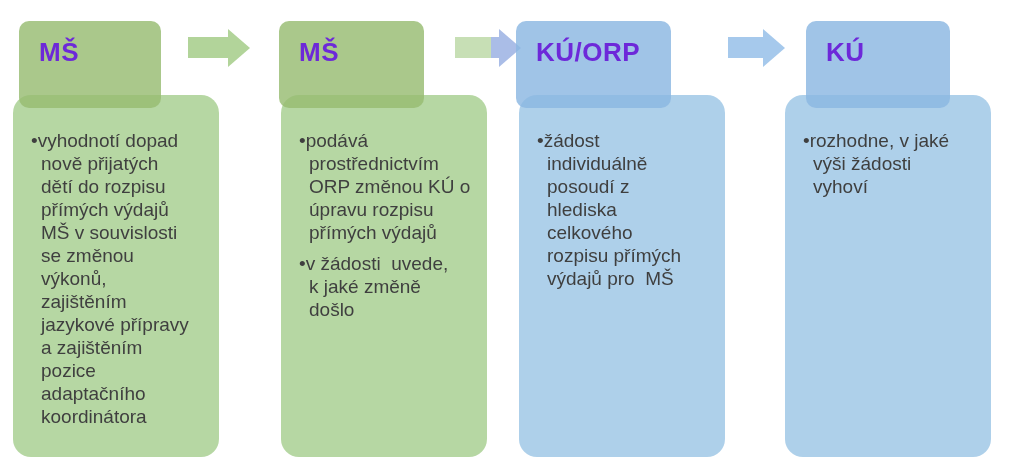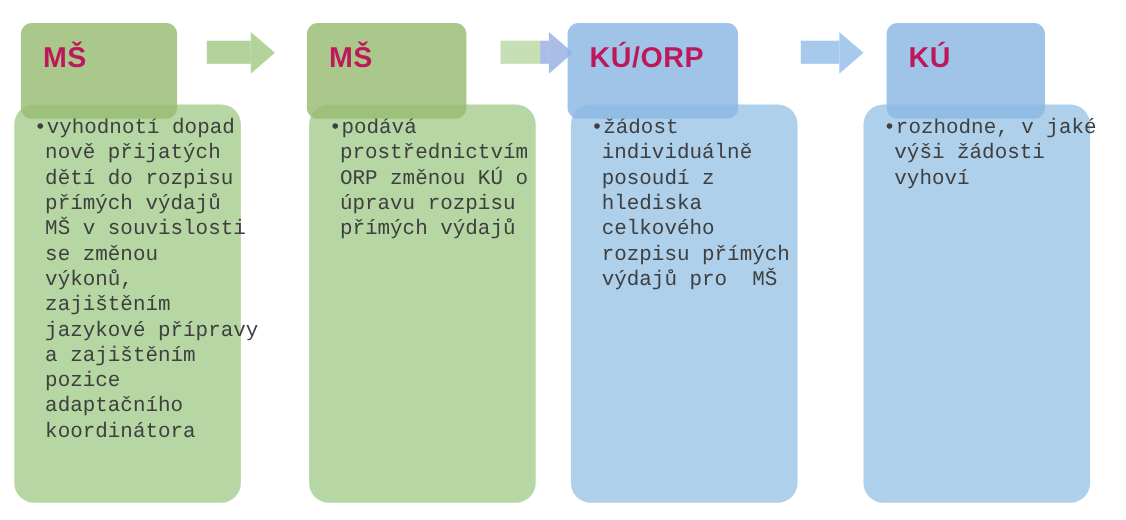--- a/index.html
+++ b/index.html
@@ -27,35 +27,34 @@
     position:absolute;
     top:21px; height:87px;
     border-radius:10px;
     box-sizing:border-box;
     padding:16px 0 0 20px;
     z-index:2;
   }
   .header-box.green { background:rgba(151,188,114,0.82); }
   .header-box.blue  { background:rgba(139,183,226,0.82); }
   .header-label {
-    color:#be185d;
+    color:#6d28d9;
     font-size:26px;
     font-weight:bold;
     letter-spacing:0.5px;
   }
 
   
   .bullet-list {
     position:absolute;
     top:95px; width:244px;
     margin:0;
-    padding:10px 6px 0 18px;
+    padding:34px 6px 0 18px;
     list-style:none;
     box-sizing:border-box;
-    font-family:Liberation Mono, monospace;
   }
   .bullet-item {
     color:#3f3f3f;
     font-size:19px;
     line-height:23px;
     padding-left:10px;
     text-indent:-10px;
     margin:0 0 8px 0;
   }
   .bullet-text { white-space:pre-wrap; }
@@ -133,20 +132,23 @@
     <div class="body-box green"></div>
     <div class="header-box green">
       <span class="header-label">MŠ</span>
     </div>
     <ul class="bullet-list">
       <li class="bullet-item"><span>•</span><span class="bullet-text">podává
 prostřednictvím
 ORP změnou KÚ o
 úpravu rozpisu
 přímých výdajů</span></li>
+      <li class="bullet-item"><span>•</span><span class="bullet-text">v žádosti  uvede,
+k jaké změně
+došlo</span></li>
     </ul>
   </div>
 
   <div class="arrow arrow-2">
     <div class="shaft shaft-left"></div>
     <div class="shaft shaft-right"></div>
     <div class="head"></div>
   </div>
 
   <div class="col-2">

